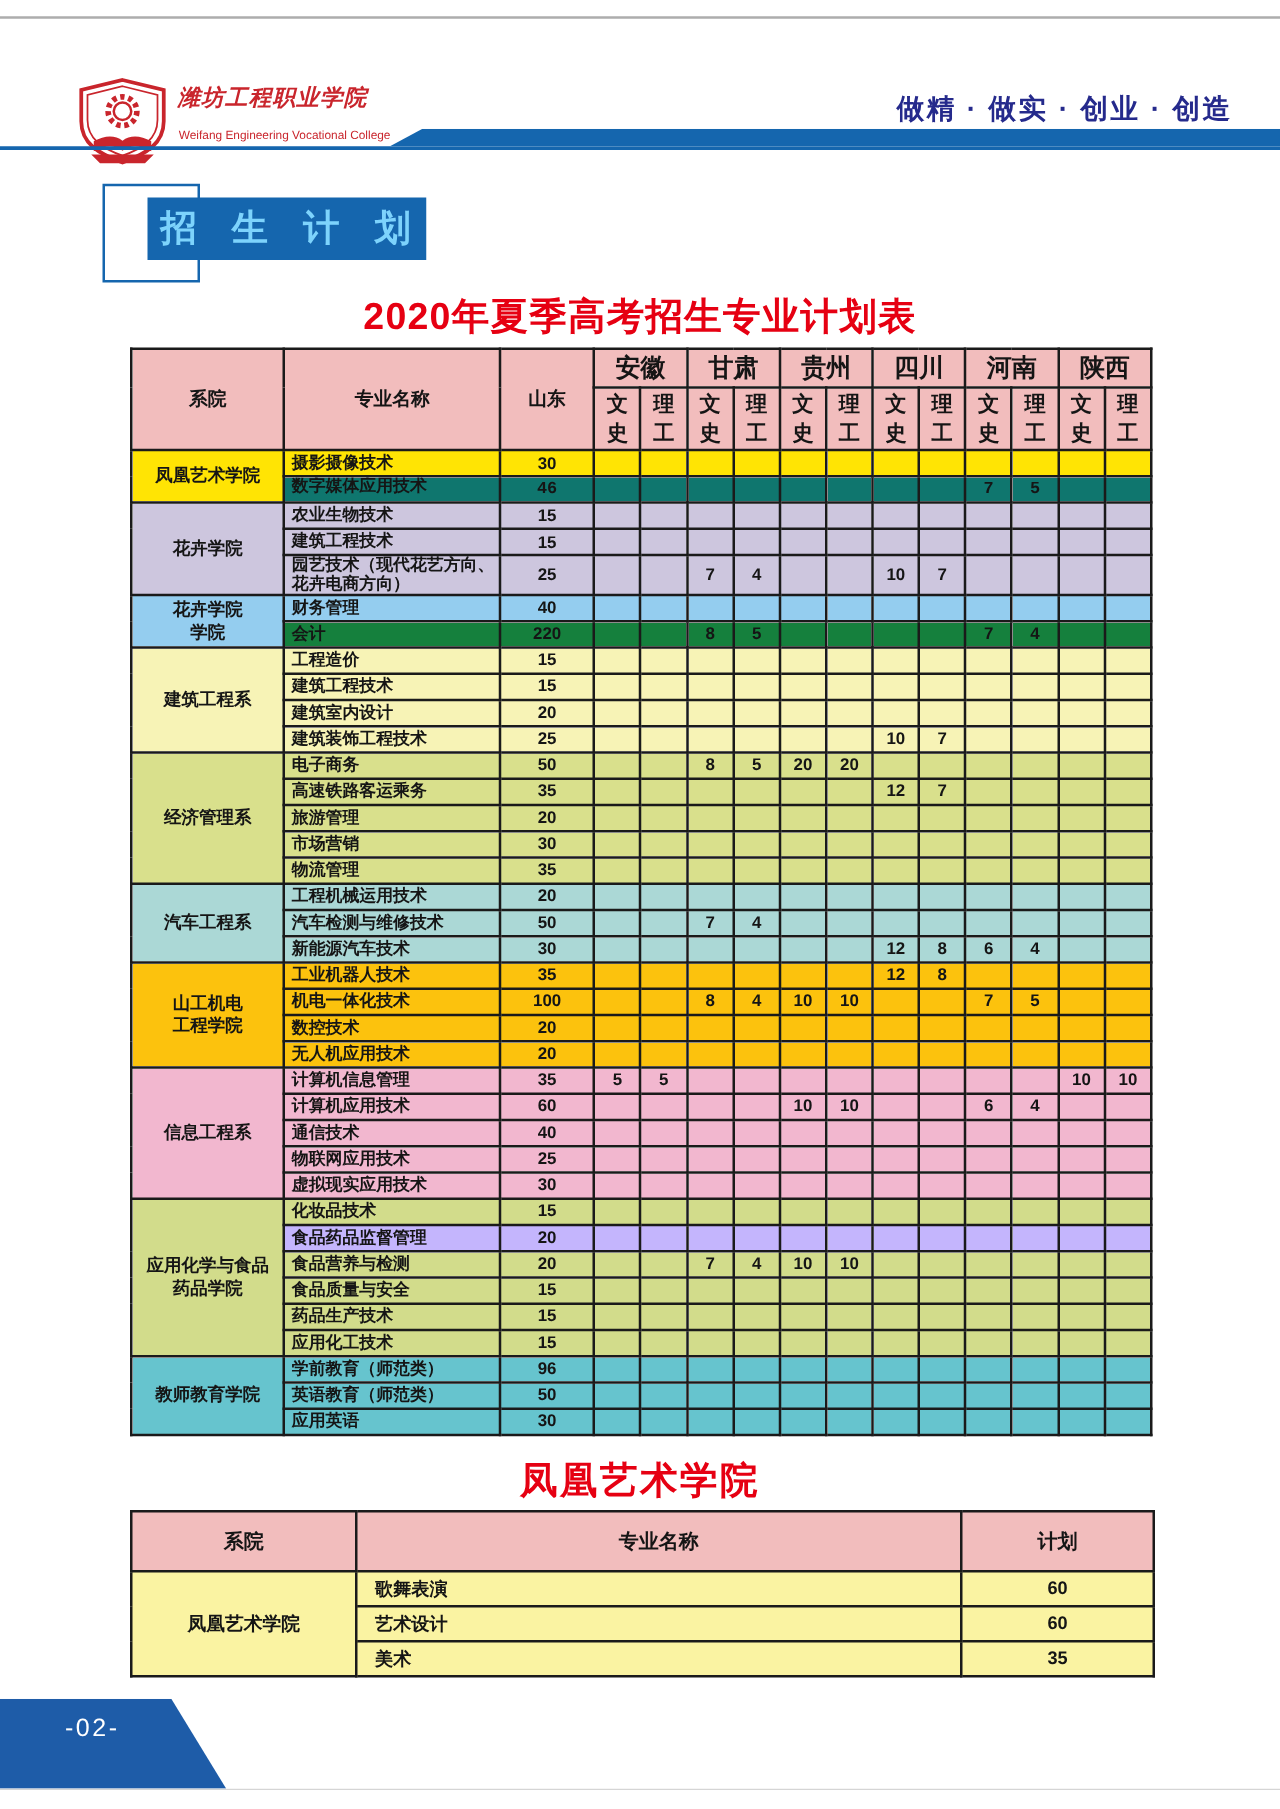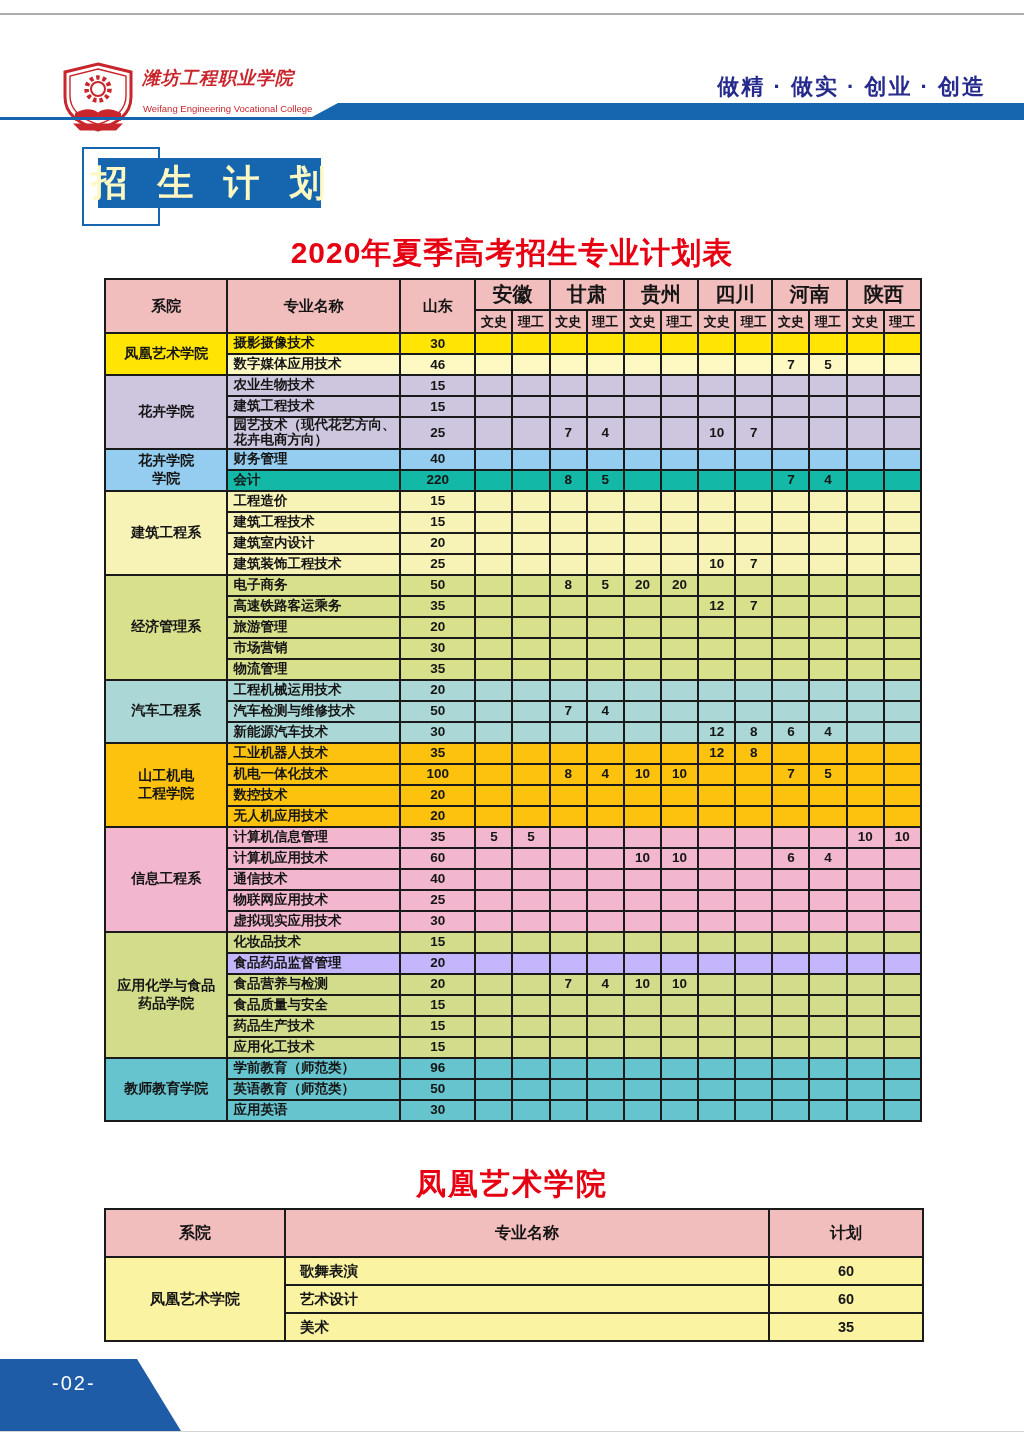--- a/index.html
+++ b/index.html
@@ -26,36 +26,36 @@
   }
   .bar-thick{
     left:312px;top:103px;width:712px;height:14px;background:var(--brand-blue);
     clip-path:polygon(26px 0,100% 0,100% 100%,0 100%);
   }
   .bar-thin{left:0;top:117px;width:100%;height:3px;background:var(--brand-blue);}
 
   
   .banner-back{left:82px;top:147px;width:74px;height:75px;background:#fff;border:2px solid var(--brand-blue);}
   .banner{
-    left:98px;top:158px;width:223px;height:50px;background:var(--brand-blue);
+    left:118px;top:158px;width:223px;height:50px;background:var(--brand-blue);
     display:flex;align-items:center;justify-content:center;
-    color:#fef9c3;font-size:36px;font-weight:bold;letter-spacing:10px;padding-left:8px;box-sizing:border-box;
+    color:#7dd3fc;font-size:29px;font-weight:bold;letter-spacing:10px;padding-left:8px;box-sizing:border-box;
     white-space:nowrap;
   }
 
   .main-title{left:0;top:233px;width:100%;text-align:center;font-size:30px;font-weight:900;color:var(--title-red);letter-spacing:1px;}
   .art-title{left:0;top:1164px;width:100%;text-align:center;font-size:30px;font-weight:900;color:var(--title-red);letter-spacing:2px;}
 
   
   table{border-collapse:collapse;table-layout:fixed;}
   .plan-table{left:104px;top:278px;width:818px;}
   .plan-table th,.plan-table td{border:2px solid var(--grid-border);color:#151515;overflow:hidden;}
   .plan-table .hd{background:var(--header-pink);font-size:15px;font-weight:bold;}
   .plan-table .hd.prov{height:23px;font-size:20px;}
-  .plan-table .hd.sub{height:19px;font-size:13px;font-weight:bold;margin-left:44px;}
+  .plan-table .hd.sub{height:19px;font-size:17px;font-weight:bold;margin-left:44px;}
   .plan-table tbody tr{height:21px;}
   .plan-table tbody tr.tall{height:28px;}
   .plan-table .dept{font-size:14px;font-weight:bold;text-align:center;white-space:pre-line;line-height:1.25;padding:0 2px;}
   .plan-table .major{font-size:13.5px;font-weight:bold;text-align:left;padding:0 2px 0 5px;line-height:1.1;}
   .plan-table .num{font-size:13.5px;font-weight:bold;text-align:center;padding:0;line-height:1;}
 
   .art-table{left:104px;top:1208px;width:818px;}
   .art-table th,.art-table td{border:2px solid var(--grid-border);color:#151515;}
   .art-table .hd{background:var(--header-pink);height:44px;font-size:16px;font-weight:bold;}
   .art-table tbody tr{height:28px;}
@@ -142,21 +142,21 @@
         <td class="num"></td>
         <td class="num"></td>
         <td class="num"></td>
         <td class="num"></td>
         <td class="num"></td>
         <td class="num"></td>
         <td class="num"></td>
         <td class="num"></td>
         <td class="num"></td>
       </tr>
-      <tr style="background-color: #fef9c3;">
+      <tr style="background-color: #0f766e; font-family: Liberation Mono, monospace;">
         <td class="major">数字媒体应用技术</td>
         <td class="num">46</td>
         <td class="num"></td>
         <td class="num"></td>
         <td class="num"></td>
         <td class="num"></td>
         <td class="num"></td>
         <td class="num"></td>
         <td class="num"></td>
         <td class="num"></td>
@@ -225,21 +225,21 @@
         <td class="num"></td>
         <td class="num"></td>
         <td class="num"></td>
         <td class="num"></td>
         <td class="num"></td>
         <td class="num"></td>
         <td class="num"></td>
         <td class="num"></td>
         <td class="num"></td>
       </tr>
-      <tr style="background-color: #14b8a6;">
+      <tr style="background-color: #15803d;">
         <td class="major">会计</td>
         <td class="num">220</td>
         <td class="num"></td>
         <td class="num"></td>
         <td class="num">8</td>
         <td class="num">5</td>
         <td class="num"></td>
         <td class="num"></td>
         <td class="num"></td>
         <td class="num"></td>

